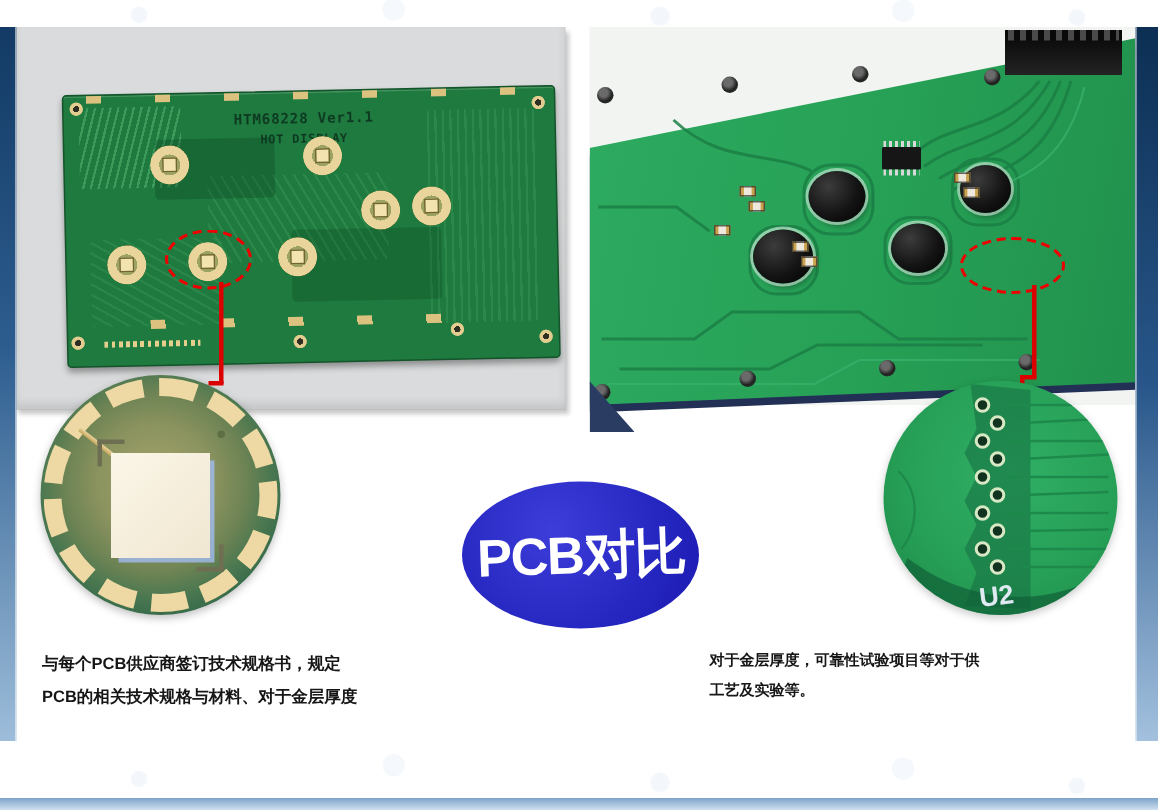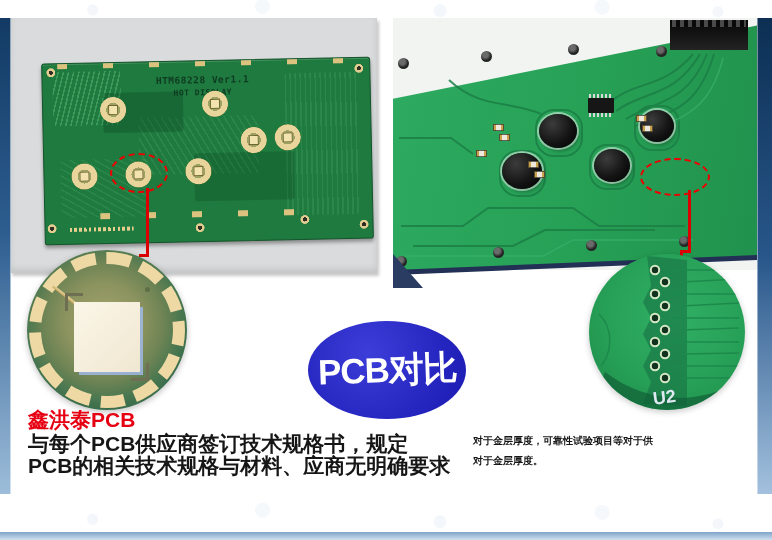--- a/index.html
+++ b/index.html
@@ -90,21 +90,21 @@
   .mag-right{left:589px;top:254px;width:156px;height:156px;
     background:radial-gradient(circle at 55% 40%,#30b065 0%,#27a057 55%,#1f8f4c 85%,#1b8447 100%);
     box-shadow:0 2px 6px rgba(0,0,0,.22);overflow:hidden;}
 
   
   .badge{left:308px;top:321px;width:158px;height:98px;border-radius:50%;z-index:4;
     background:radial-gradient(circle at 38% 32%,#3d3dd9 0%,#2525c0 62%,#1b1bb0 100%);
     display:flex;align-items:center;justify-content:center;}
   .badge-label{color:#ffffff;font-weight:bold;font-size:35px;transform:rotate(-2deg);letter-spacing:-1px;}
   .lblock-title{left:28px;top:406px;font-size:21px;font-weight:bold;color:#e60012;z-index:4;}
-  .lblock-lines{left:28px;top:433px;width:345px;font-size:21px;line-height:21.5px;
+  .lblock-lines{left:28px;top:433px;width:345px;font-size:11px;line-height:21.5px;
     font-weight:bold;color:#161616;z-index:4;white-space:nowrap;}
   .rblock-title{left:453px;top:403px;width:294px;text-align:right;font-size:21px;
     font-weight:bold;color:#161616;z-index:4;}
   .rblock-lines{left:473px;top:431px;width:280px;font-size:10px;line-height:20px;
     font-weight:bold;color:#161616;z-index:4;white-space:nowrap;}
 </style>
 </head>
 <body>
 
 <div class="page">
@@ -239,29 +239,28 @@
         <circle cx="76" cy="124" r="4.2" fill="#10321e" stroke="#d6e8c4" stroke-width="2"></circle>
       </g>
       <text x="64" y="150" font-size="18" font-weight="bold" fill="#dfe9f2" transform="rotate(-7 70 145)">U2</text>
     </svg>
   </div>
 
   <div class="abs badge">
     <span class="badge-label">PCB对比</span>
   </div>
 
-  <div class="abs lblock-title">鑫洪泰PCB</div>
   <div class="abs lblock-lines">
     <div>与每个PCB供应商签订技术规格书，规定</div>
-    <div>PCB的相关技术规格与材料、应商无明确要求</div>
+    <div>PCB的相关技术规格与材料、对于金层厚度</div>
   </div>
 
   <div class="abs rblock-lines">
     <div>对于金层厚度，可靠性试验项目等对于供</div>
-    <div>对于金层厚度。</div>
+    <div>工艺及实验等。</div>
   </div>
 
   <div class="abs frame frame-top swirls"></div>
   <div class="abs frame frame-bottom swirls"></div>
   <div class="abs frame frame-left"></div>
   <div class="abs frame frame-right"></div>
 
 </div>
 
 </body></html>

